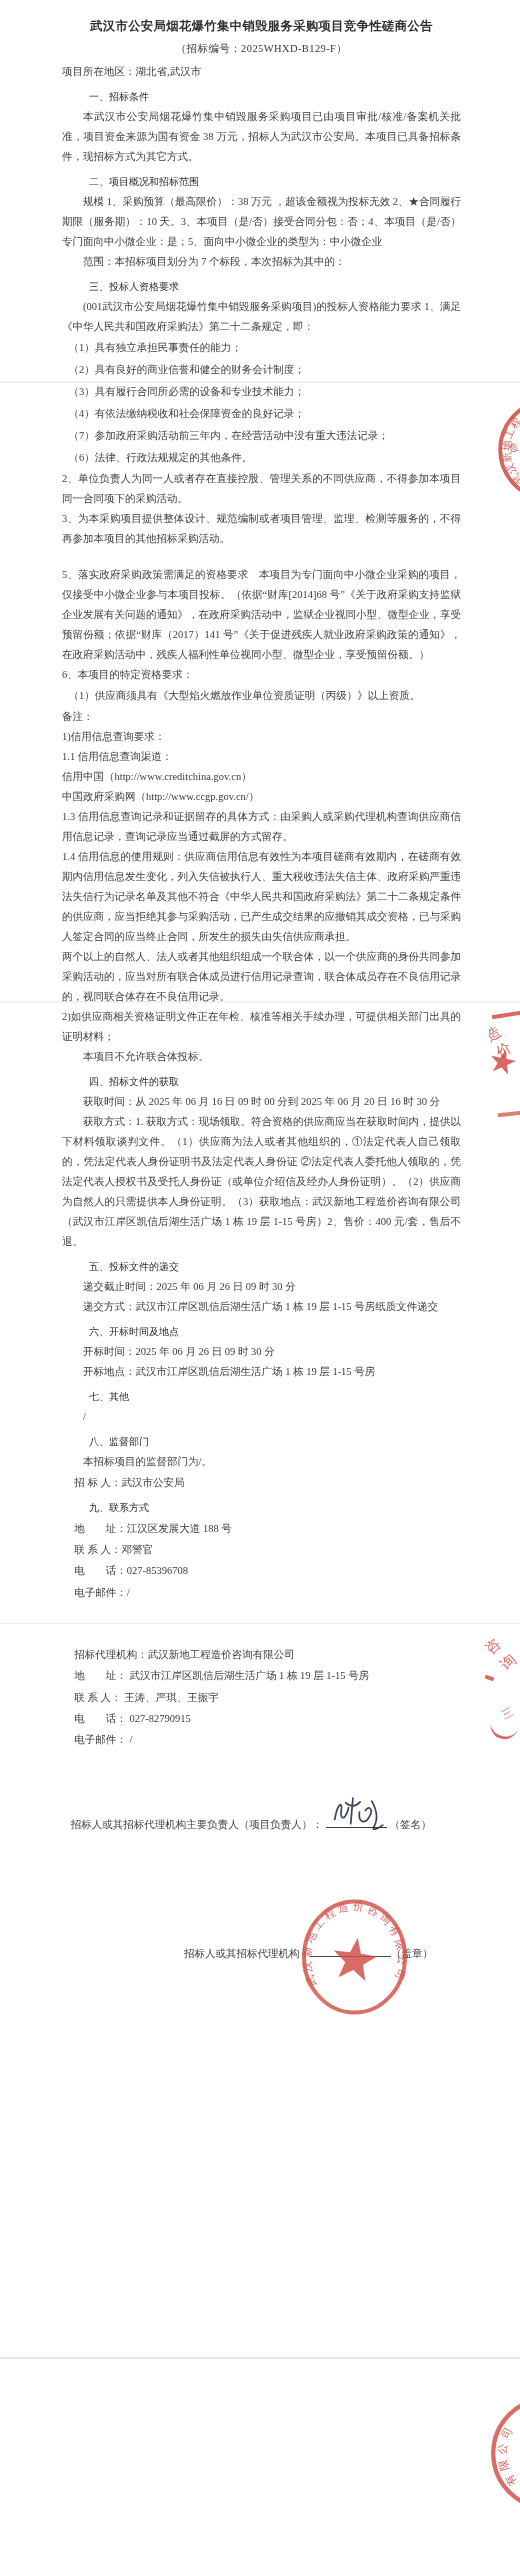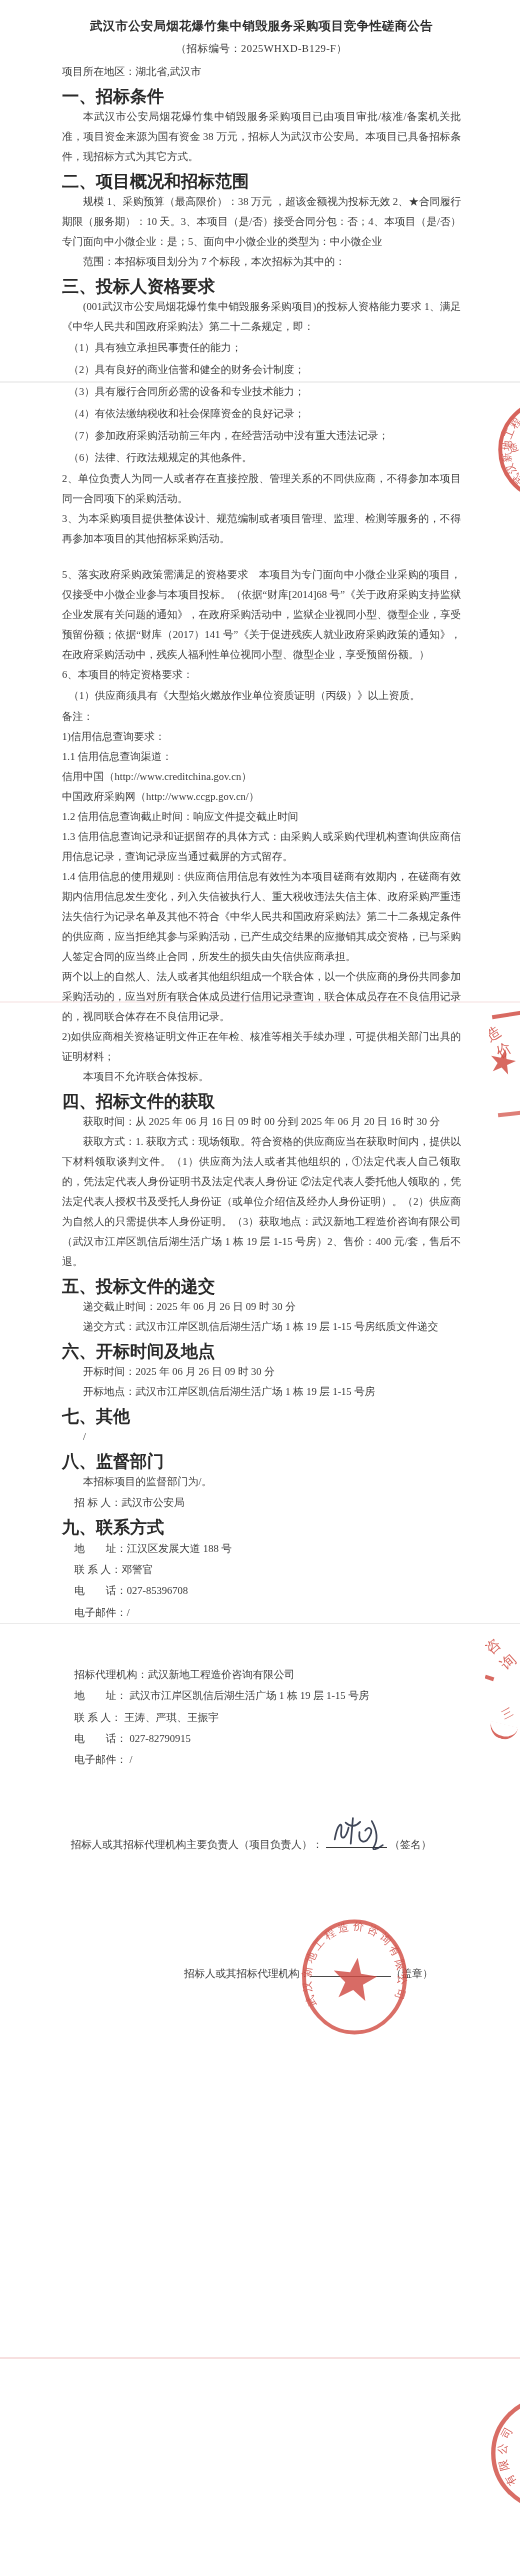--- a/index.html
+++ b/index.html
@@ -7,21 +7,21 @@
     width:521px;height:2576px;position:relative;overflow:hidden;
     background:#ffffff;
     font-family:"Liberation Serif","DejaVu Serif",serif;
     color:#3c3c3c;
   }
   .doc{position:absolute;left:62px;top:15px;width:399px;font-size:10.5px;line-height:20px;z-index:1;}
   .title{text-align:center;font-size:12.3px;font-weight:bold;color:#303030;line-height:22px;letter-spacing:0.4px;}
   .subtitle{text-align:center;font-size:10.5px;line-height:24.6px;color:#383838;letter-spacing:0.4px;}
   .loc{margin-top:17.4px;}
   .blk{margin:0;}
-  .blk.h{font-size:17px;font-weight:bold;color:#2a2a2a;margin-top:5px;line-height:20px;}
+  .blk.h{font-size:10px;font-weight:normal;color:#2a2a2a;margin-top:5px;line-height:20px;margin-left:27px;}
   .blk.p{text-indent:2em;text-align:justify;}
   .blk.l{text-align:justify;}
   .blk.li{padding-left:6.5px;line-height:22px;}
   .blk.i{padding-left:21px;}
   .blk.c{padding-left:12.3px;line-height:21.3px;}
   .blk.gap{height:16px;}
   .blk.gap2{height:41px;}
   .sig-row{margin-top:64px;padding-left:8.7px;line-height:20px;position:relative;}
   .sig-line{display:inline-block;width:61px;height:11.6px;border-bottom:1.4px solid #3a3a3a;position:relative;vertical-align:baseline;margin:0 2.9px;}
   .sig-svg{position:absolute;left:0;bottom:-7.2px;overflow:visible;}
@@ -76,21 +76,20 @@
       <div class="blk l">3、为本采购项目提供整体设计、规范编制或者项目管理、监理、检测等服务的，不得再参加本项目的其他招标采购活动。</div>
       <div class="blk gap"></div>
       <div class="blk l">5、落实政府采购政策需满足的资格要求　本项目为专门面向中小微企业采购的项目，仅接受中小微企业参与本项目投标。（依据“财库[2014]68 号”《关于政府采购支持监狱企业发展有关问题的通知》，在政府采购活动中，监狱企业视同小型、微型企业，享受预留份额；依据“财库（2017）141 号”《关于促进残疾人就业政府采购政策的通知》，在政府采购活动中，残疾人福利性单位视同小型、微型企业，享受预留份额。）</div>
       <div class="blk l">6、本项目的特定资格要求：</div>
       <div class="blk li">（1）供应商须具有《大型焰火燃放作业单位资质证明（丙级）》以上资质。</div>
       <div class="blk l">备注：</div>
       <div class="blk l">1)信用信息查询要求：</div>
       <div class="blk l">1.1 信用信息查询渠道：</div>
       <div class="blk l">信用中国（http://www.creditchina.gov.cn）</div>
       <div class="blk l">中国政府采购网（http://www.ccgp.gov.cn/）</div>
-      <div class="blk l">1.2 信用信息查询截止时间：响应文件提交截止时间</div>
       <div class="blk l">1.3 信用信息查询记录和证据留存的具体方式：由采购人或采购代理机构查询供应商信用信息记录，查询记录应当通过截屏的方式留存。</div>
       <div class="blk l">1.4 信用信息的使用规则：供应商信用信息有效性为本项目磋商有效期内，在磋商有效期内信用信息发生变化，列入失信被执行人、重大税收违法失信主体、政府采购严重违法失信行为记录名单及其他不符合《中华人民共和国政府采购法》第二十二条规定条件的供应商，应当拒绝其参与采购活动，已产生成交结果的应撤销其成交资格，已与采购人签定合同的应当终止合同，所发生的损失由失信供应商承担。</div>
       <div class="blk l">两个以上的自然人、法人或者其他组织组成一个联合体，以一个供应商的身份共同参加采购活动的，应当对所有联合体成员进行信用记录查询，联合体成员存在不良信用记录的，视同联合体存在不良信用记录。</div>
       <div class="blk l">2)如供应商相关资格证明文件正在年检、核准等相关手续办理，可提供相关部门出具的证明材料；</div>
       <div class="blk i">本项目不允许联合体投标。</div>
       <div class="blk h">四、招标文件的获取</div>
       <div class="blk i">获取时间：从 2025 年 06 月 16 日  09 时 00 分到 2025 年 06 月 20 日  16 时 30 分</div>
       <div class="blk p">获取方式：1. 获取方式：现场领取。符合资格的供应商应当在获取时间内，提供以下材料领取谈判文件。（1）供应商为法人或者其他组织的，①法定代表人自己领取的，凭法定代表人身份证明书及法定代表人身份证 ②法定代表人委托他人领取的，凭法定代表人授权书及受托人身份证（或单位介绍信及经办人身份证明）。（2）供应商为自然人的只需提供本人身份证明。（3）获取地点：武汉新地工程造价咨询有限公司（武汉市江岸区凯信后湖生活广场 1 栋 19 层 1-15 号房）2、售价：400 元/套，售后不退。</div>
       <div class="blk h">五、投标文件的递交</div>
       <div class="blk i">递交截止时间：2025 年 06 月 26 日  09 时 30 分</div>

